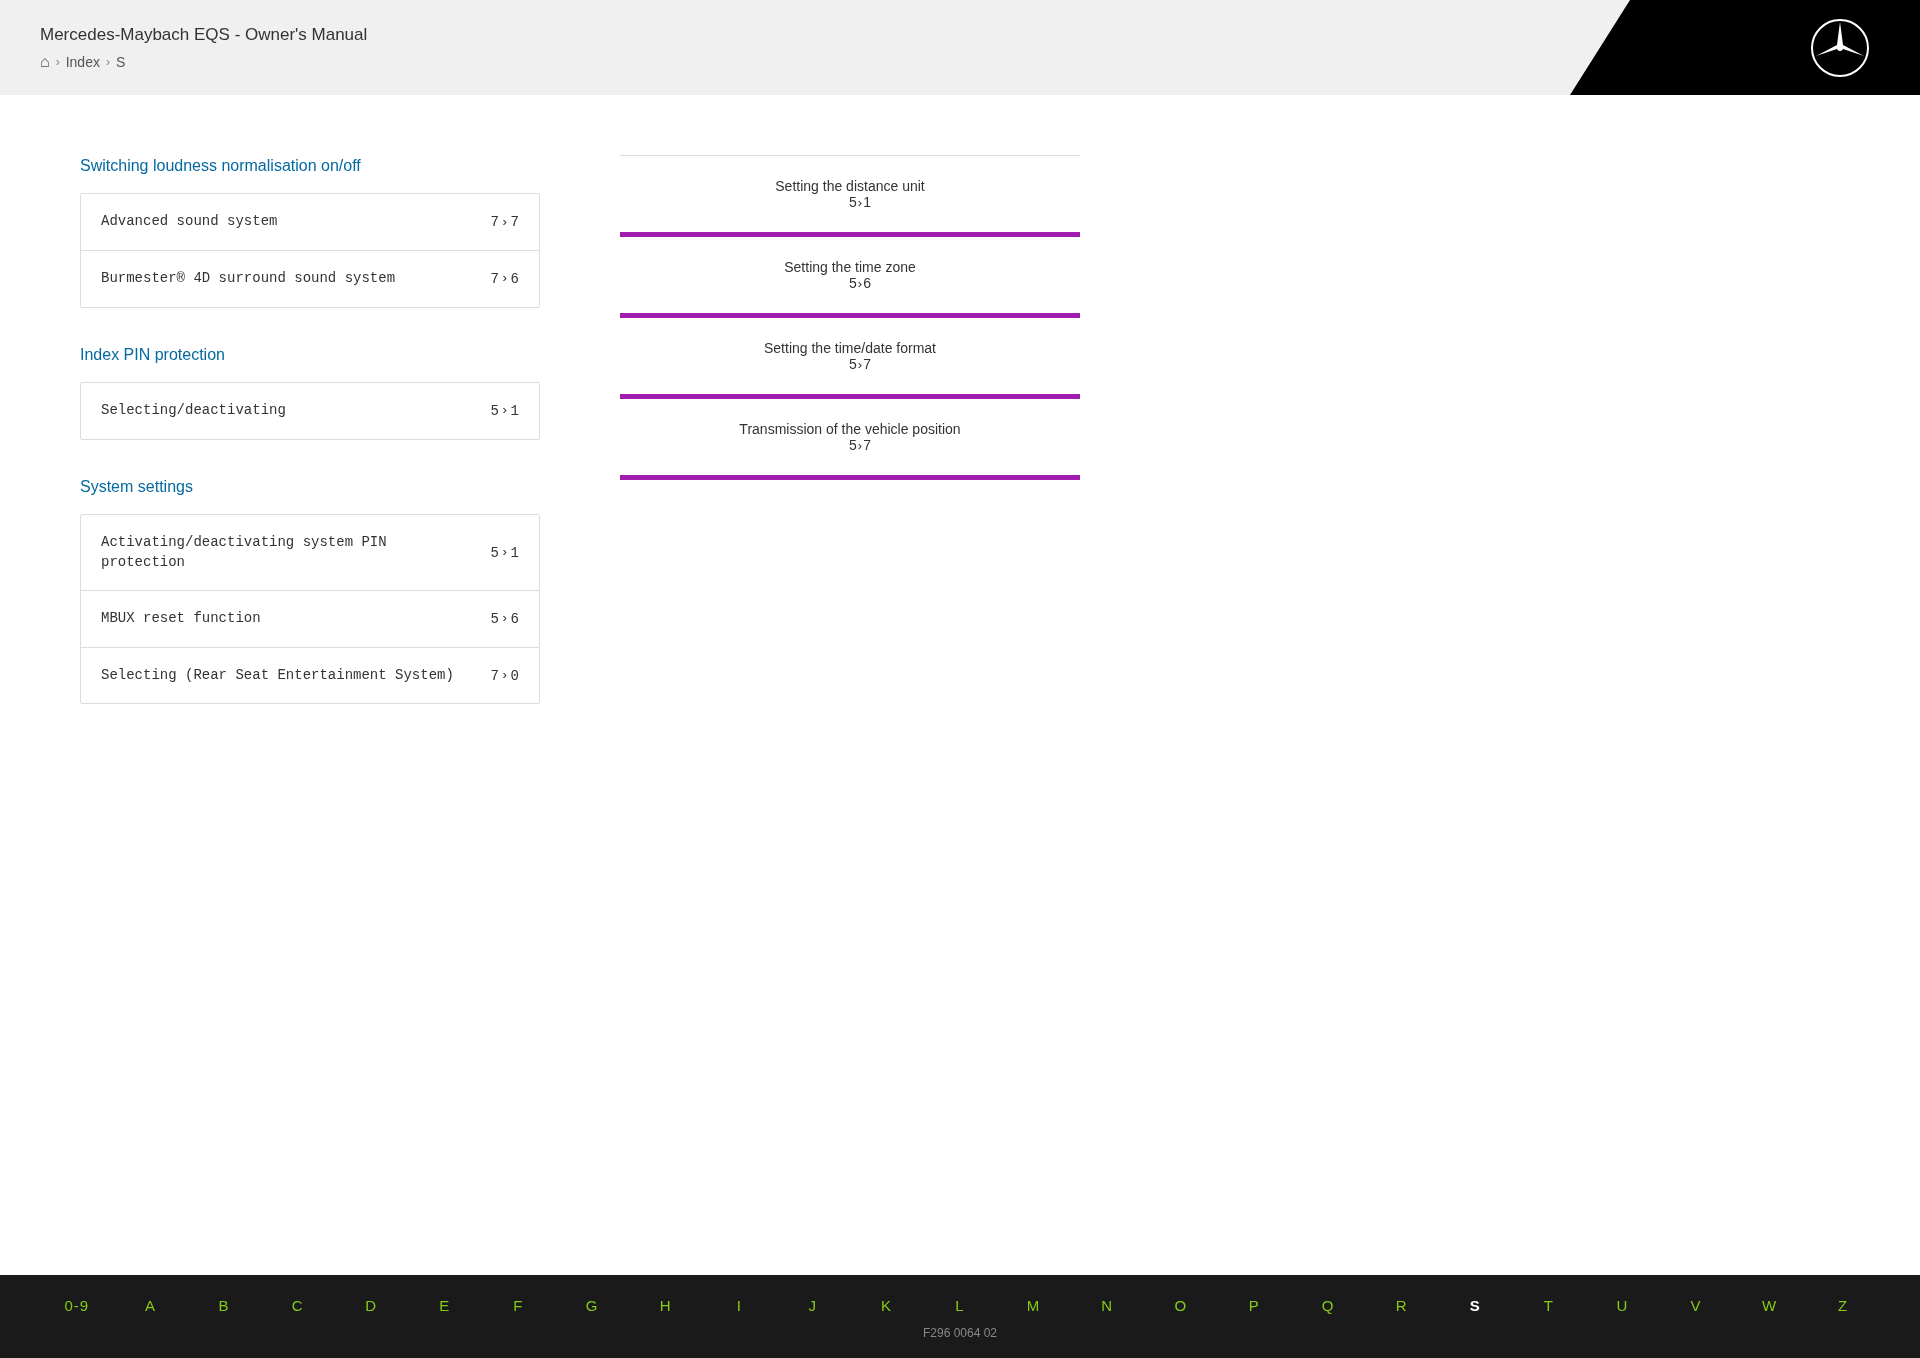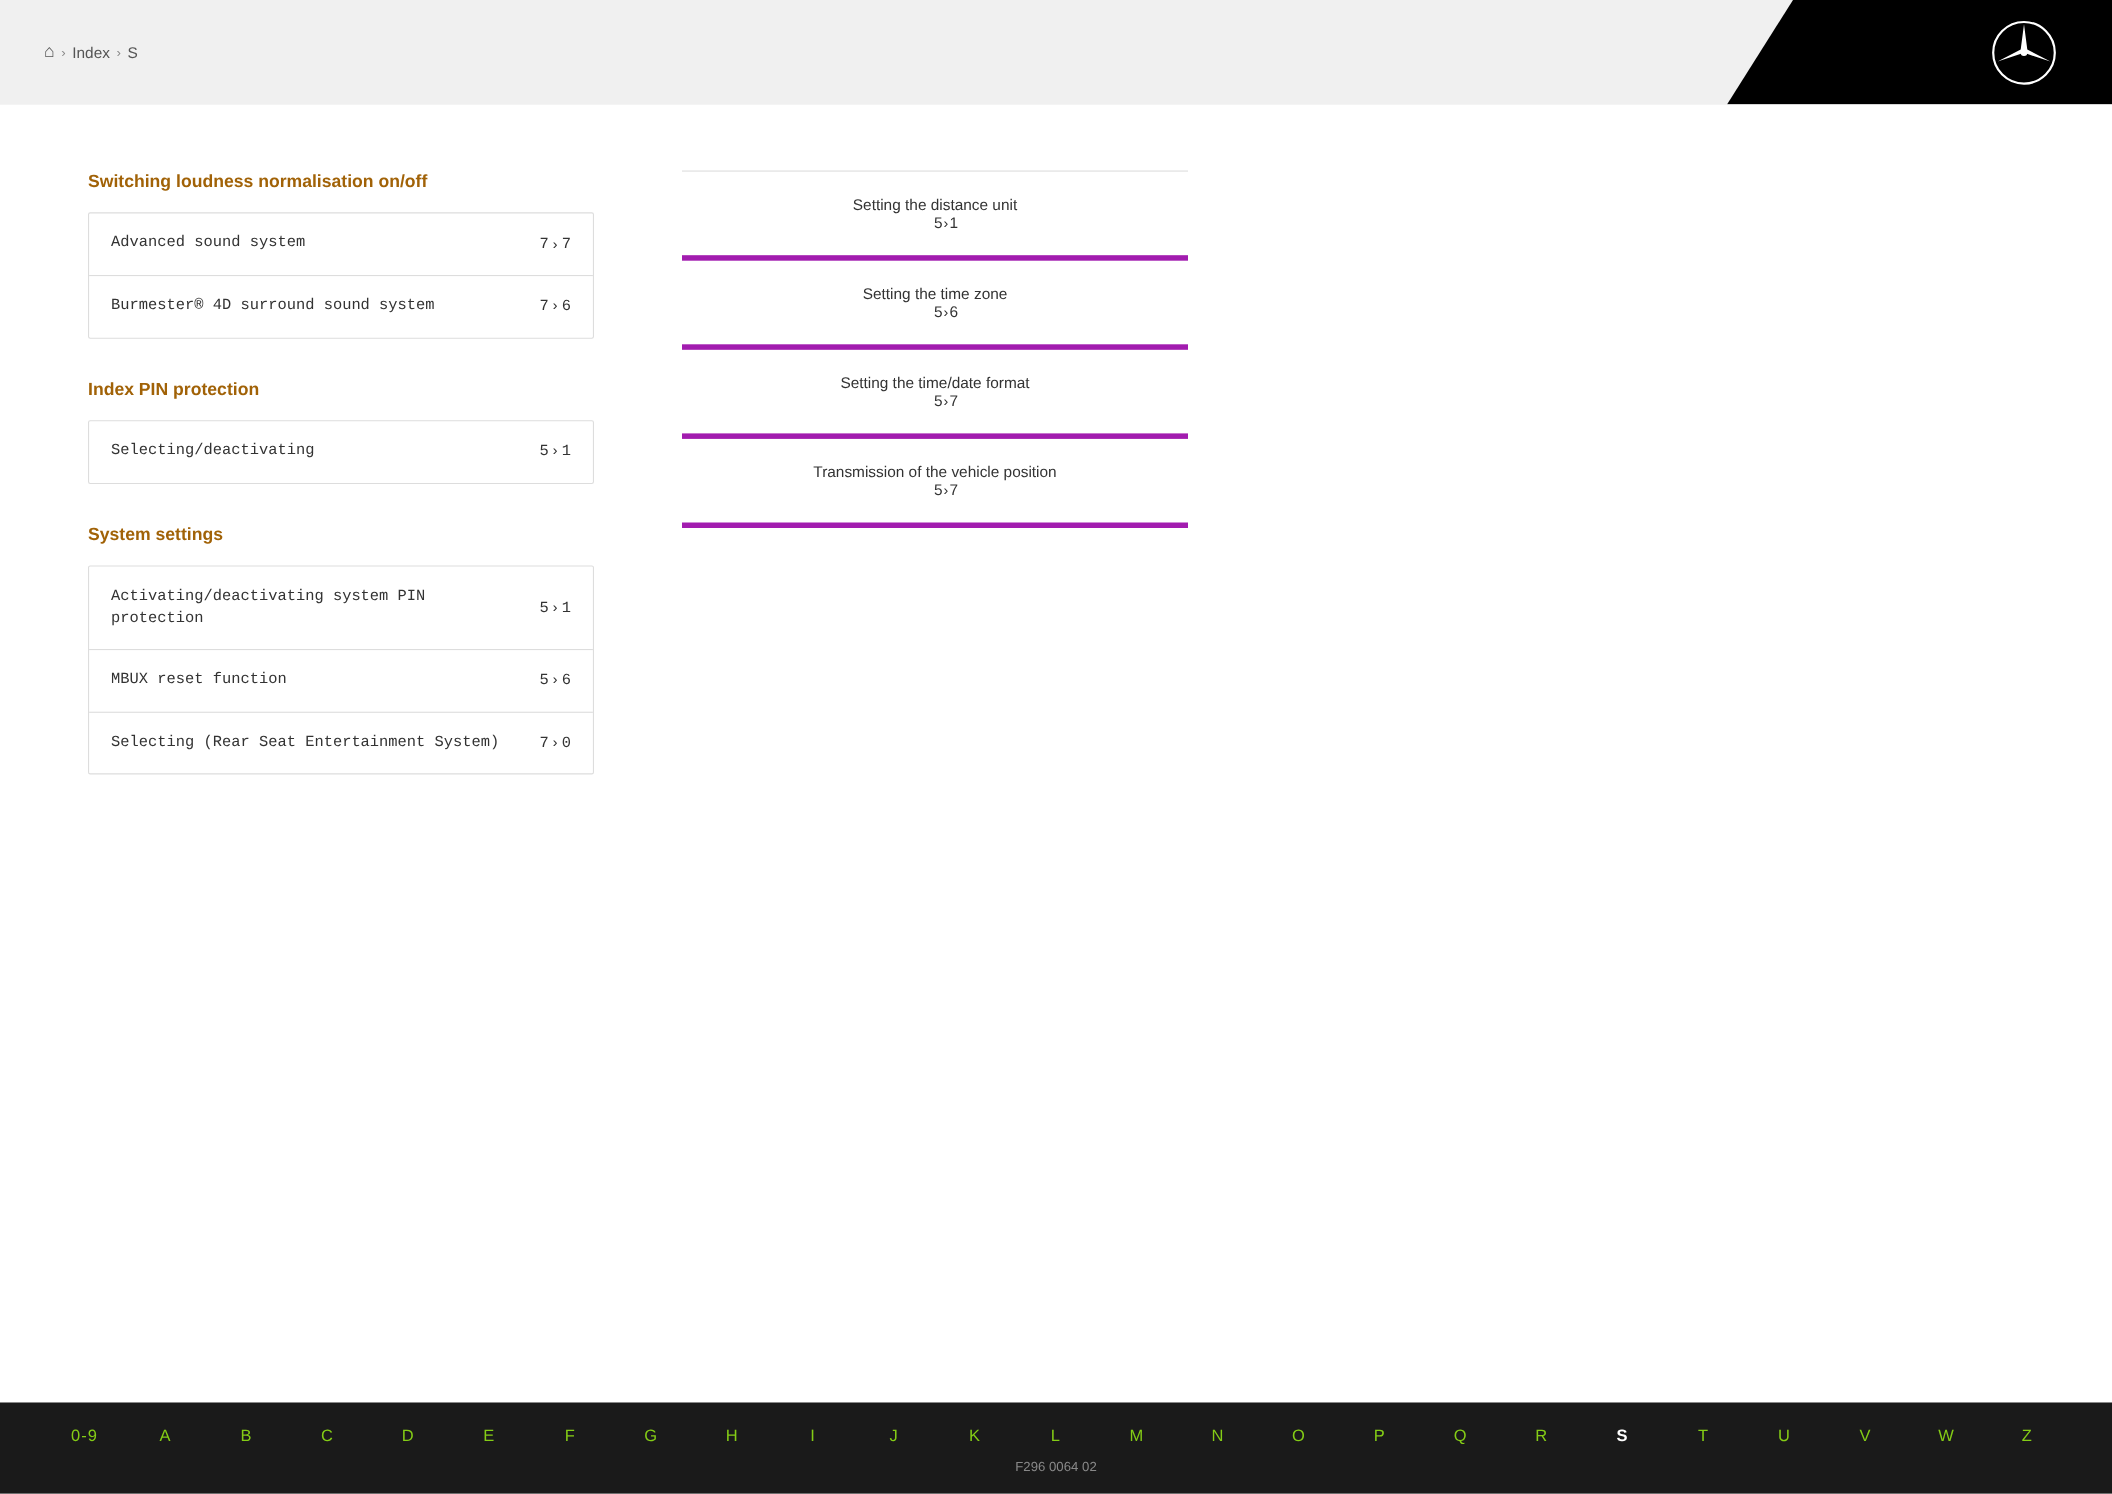--- a/index.html
+++ b/index.html
@@ -78,22 +78,22 @@
     }
 
     .right-column {
       flex: 1;
       max-width: 460px;
     }
 
     
     .section-heading {
       font-size: 16px;
-      font-weight: bold;
-      color: #a16207;
+      font-weight: normal;
+      color: #0369a1;
       margin-bottom: 16px;
       line-height: 1.4;
     }
 
     
     .index-list {
       border: 1px solid #ddd;
       border-radius: 2px;
       margin-bottom: 36px;
       background: #fff;
@@ -198,20 +198,21 @@
       font-size: 12px;
       color: #888;
       text-align: center;
     }
   </style>
 </head>
 <body>
 
 <div class="header">
   <div class="header-left">
+    <div class="header-title">Mercedes-Maybach EQS - Owner's Manual</div>
     <div class="breadcrumb">
       <span class="breadcrumb-home">⌂</span>
       <span class="breadcrumb-separator">›</span>
       <span>Index</span>
       <span class="breadcrumb-separator">›</span>
       <span>S</span>
     </div>
   </div>
   <div class="header-logo">
     <svg class="mercedes-star" viewBox="0 0 60 60" xmlns="http://www.w3.org/2000/svg">

